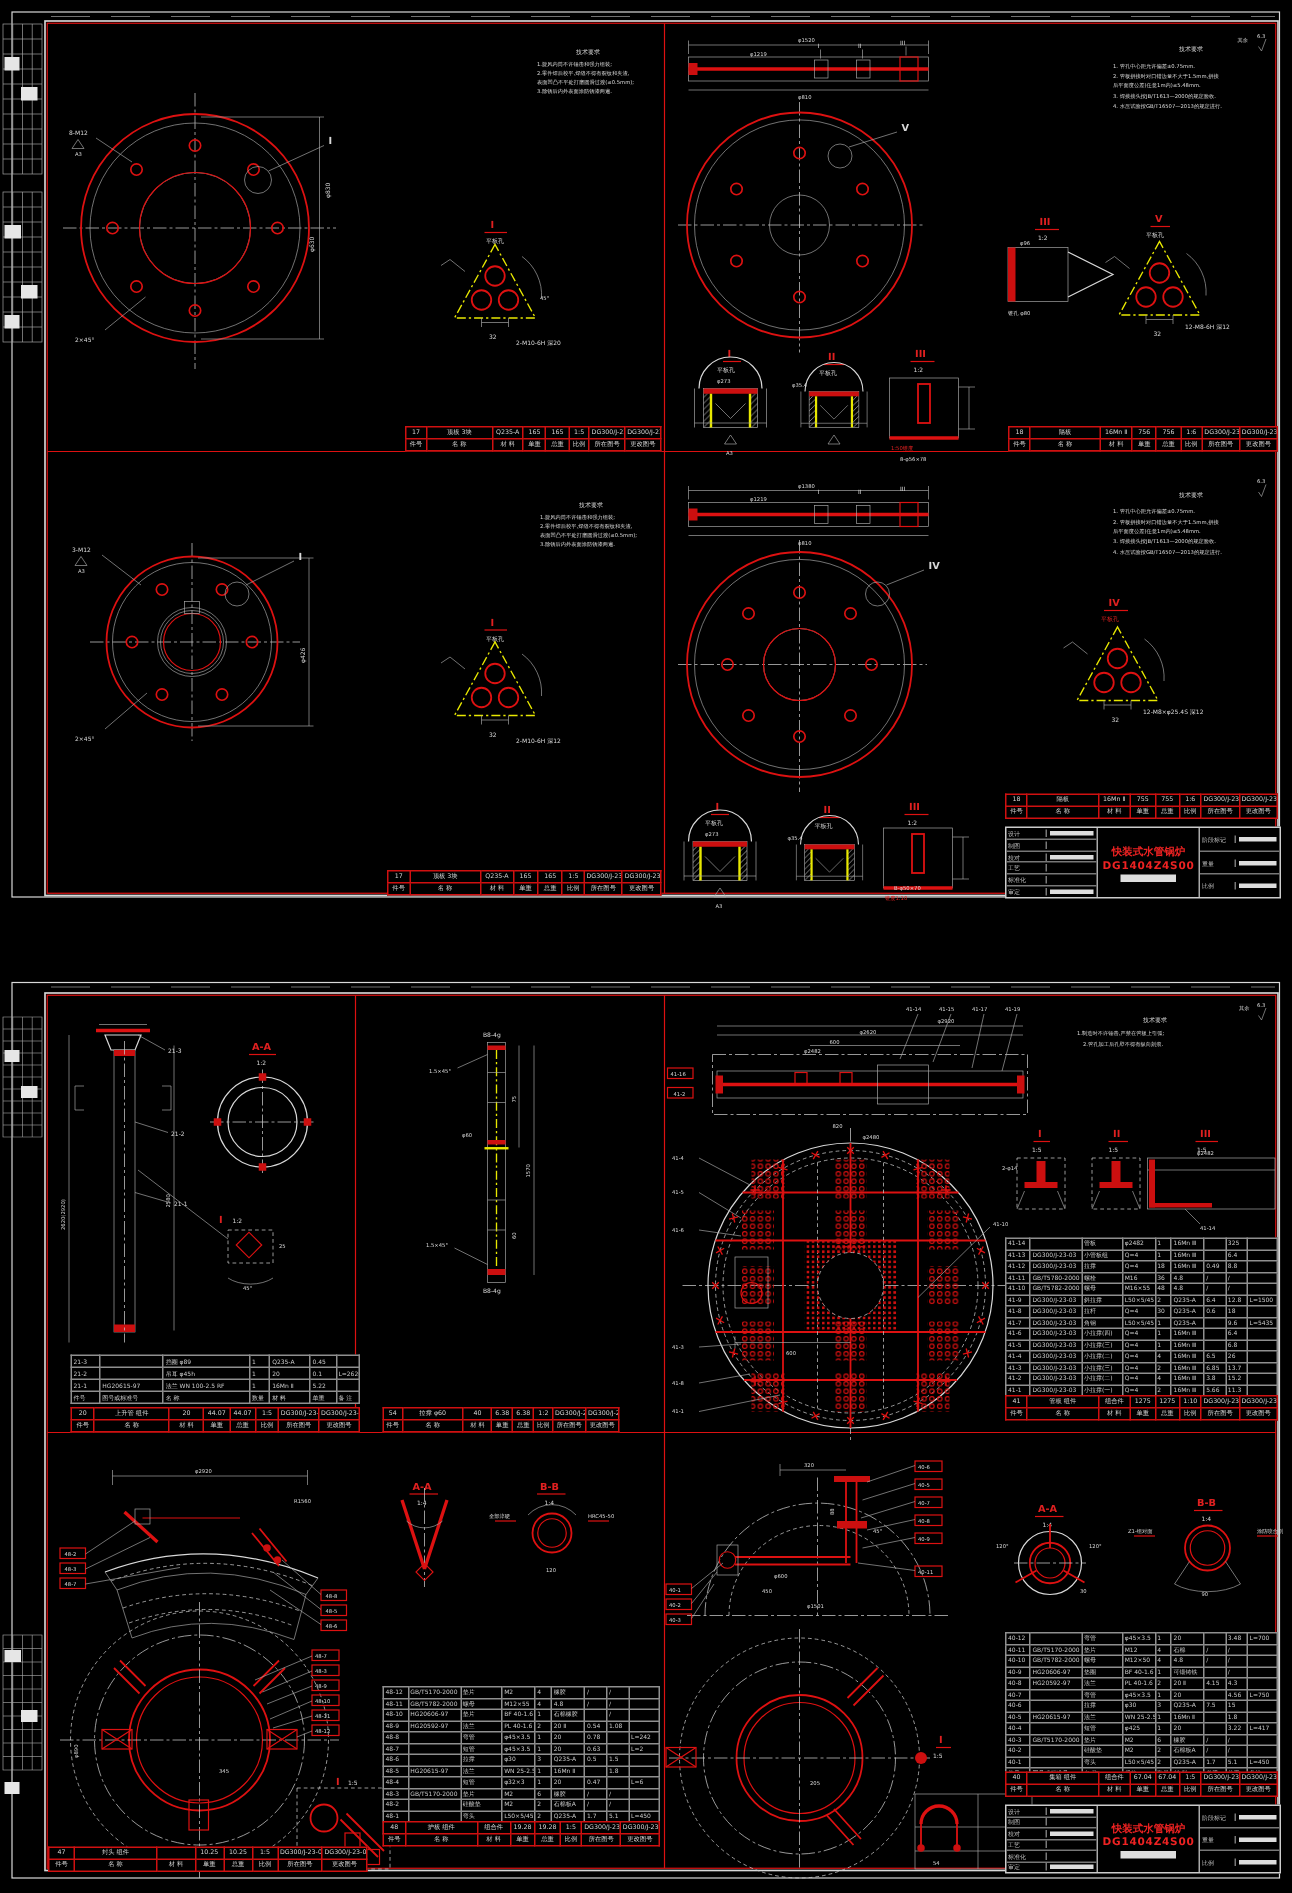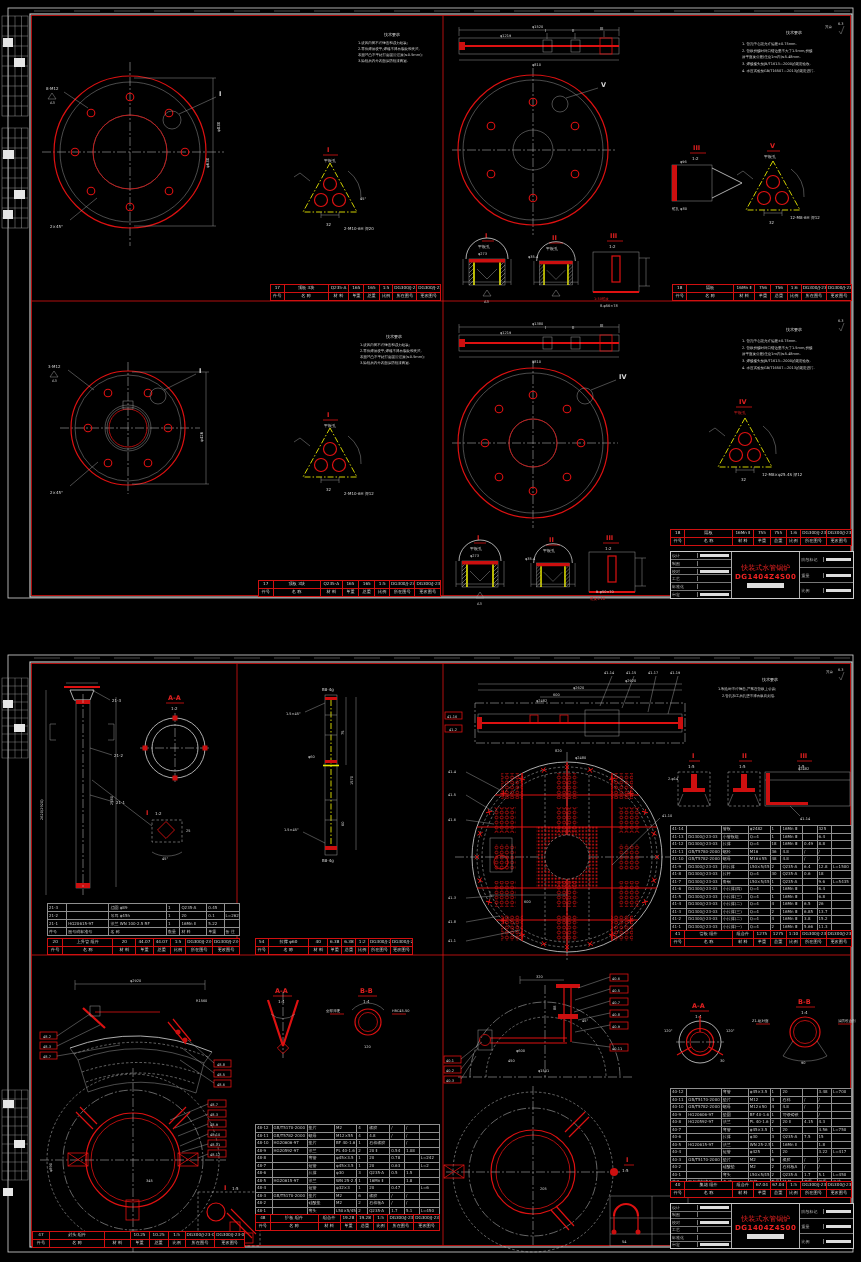--- a/index.html
+++ b/index.html
@@ -33,21 +33,21 @@
             padding:0 1px;text-align:center;white-space:nowrap;overflow:hidden;}
   .tblock{position:absolute;border:1px solid #ccc;background:#000;display:flex;}
   .tb-left{width:33%;border-right:1px solid #aaa;display:flex;flex-direction:column;}
   .tb-row{flex:1;display:flex;align-items:center;border-bottom:.5px solid #777;
           font-size:4px;color:#bbb;}
   .tb-row:last-child{border-bottom:none;}
   .tb-row .lab{width:42%;border-right:.5px solid #777;padding-left:1px;overflow:hidden;white-space:nowrap;}
   .tb-row .bar{flex:1;height:3px;background:#ddd;margin:0 2px;}
   .tb-mid{width:37%;border-right:1px solid #aaa;display:flex;flex-direction:column;
           align-items:center;justify-content:center;}
-  .tb-prod{color:#e22;font-size:7px;font-weight:normal;white-space:nowrap;}
+  .tb-prod{color:#e22;font-size:7px;font-weight:bold;white-space:nowrap;}
   .tb-no{color:#e22;font-size:7px;font-weight:bold;letter-spacing:.5px;white-space:nowrap;}
   .tb-bar{width:55%;height:5px;background:#ddd;margin-top:2px;}
   .tb-right{flex:1;display:flex;flex-direction:column;font-size:4px;color:#bbb;}
 </style>
 </head>
 <body>
 
 <div id="page">
 
 <svg width="861" height="1262" viewBox="0 0 861 1262">

